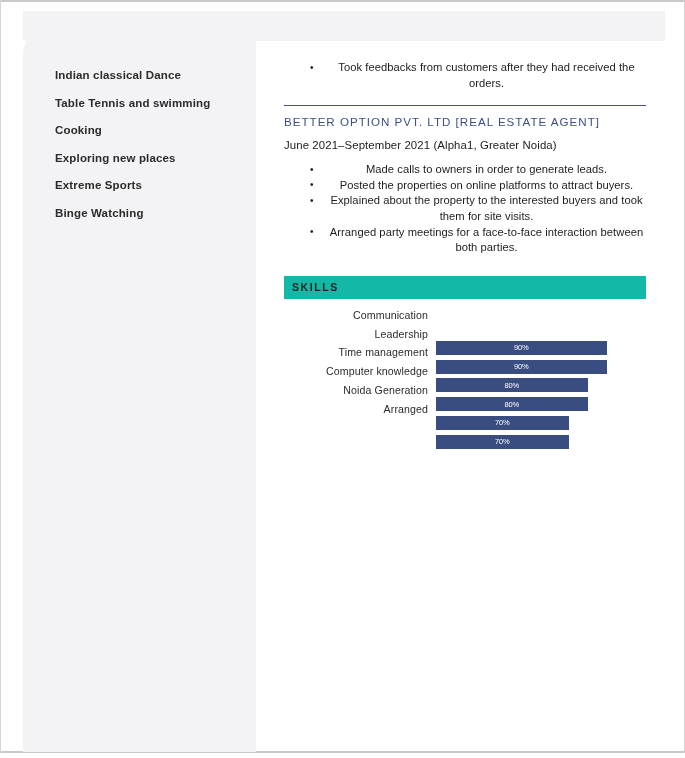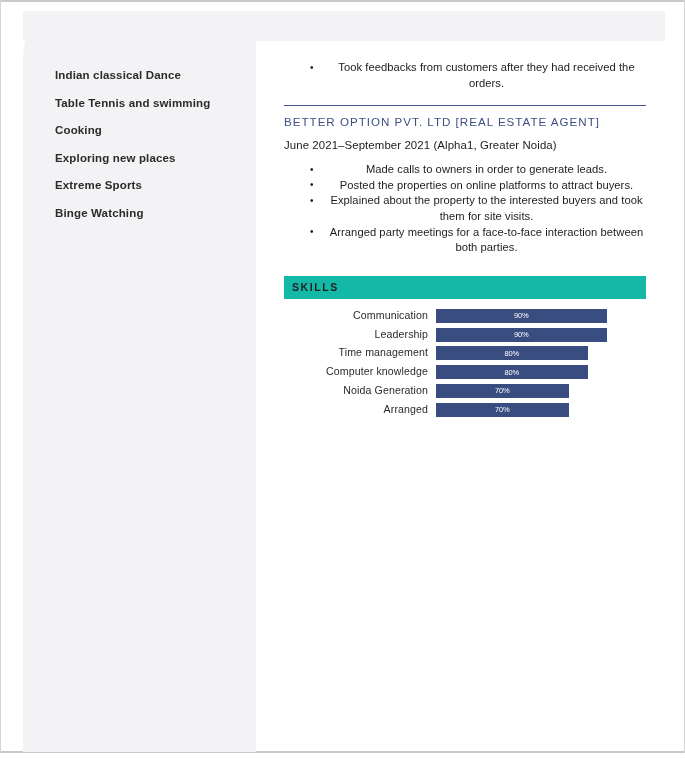--- a/index.html
+++ b/index.html
@@ -181,20 +181,21 @@
     padding-right: 8px;
     font-size: 10.6px;
     color: #2b2b2b;
     letter-spacing: 0.1px;
     white-space: nowrap;
   }
   .skill-bar-track {
     position: relative;
     width: 180px;
     height: 26px;
+    margin-top: 32px;
   }
   .skill-bar-fill {
     position: absolute;
     left: 0;
     top: 0;
     height: 14px;
     background: #394d80;
     display: flex;
     align-items: center;
     justify-content: center;

